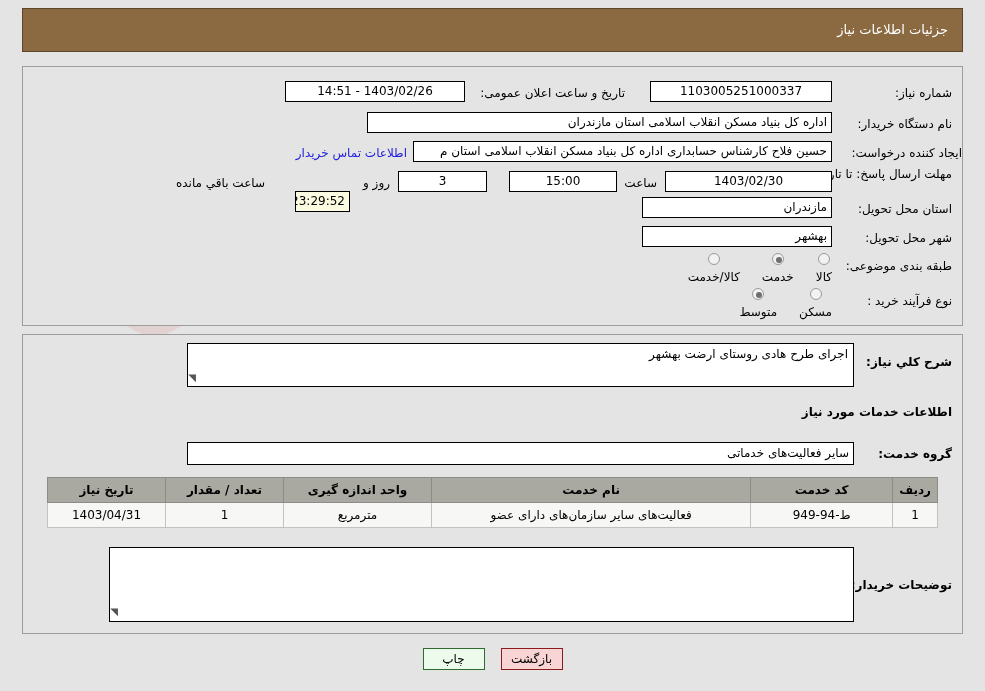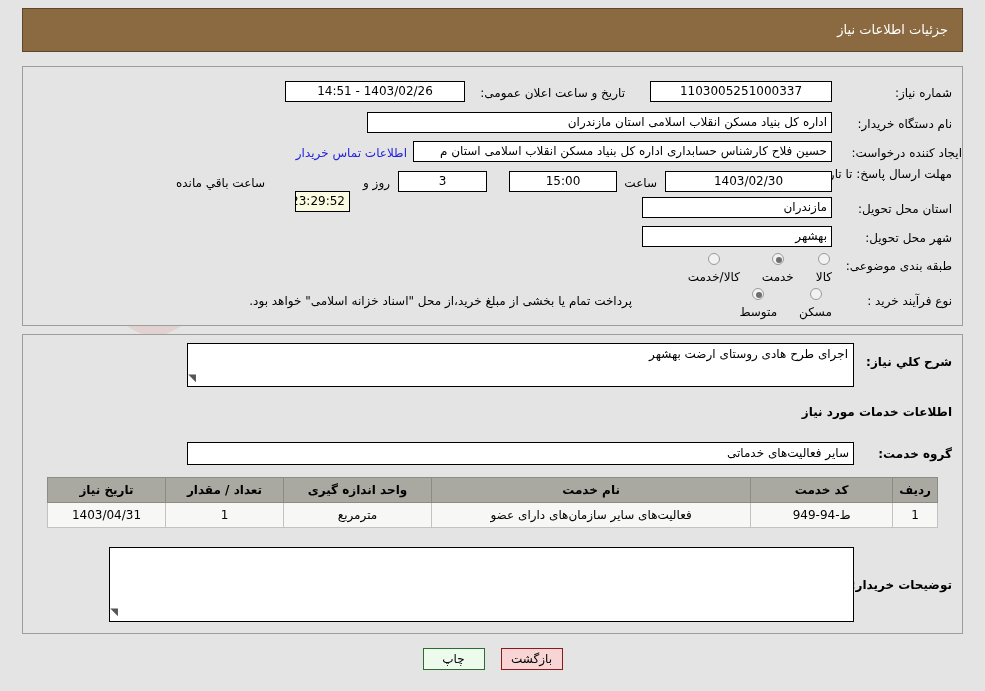--- a/index.html
+++ b/index.html
@@ -295,21 +295,20 @@
     <div class="radio-group" style="right:130px; top:221px;">
       <div class="radio-item">
         <span class="radio"></span>
         <span class="radio-label">مسکن</span>
       </div>
       <div class="radio-item">
         <span class="radio checked"></span>
         <span class="radio-label">متوسط</span>
       </div>
     </div>
-    <div class="plaintext" style="right:330px; top:227px;">پرداخت تمام یا بخشی از مبلغ خرید،از محل "اسناد خزانه اسلامی" خواهد بود.</div>
   </div>
 
   <div class="panel" id="panel-mid">
 
     <div class="lbl bold" style="right:10px; top:20px;">شرح کلي نیاز:</div>
     <div class="ta" style="right:108px; top:8px; width:667px; height:44px;">اجرای طرح هادی روستای ارضت بهشهر</div>
     <div class="ta-grip" style="right:766px; top:38px;">◥</div>
 
     <div class="section-head" style="right:10px; top:70px;">اطلاعات خدمات مورد نیاز</div>
 

